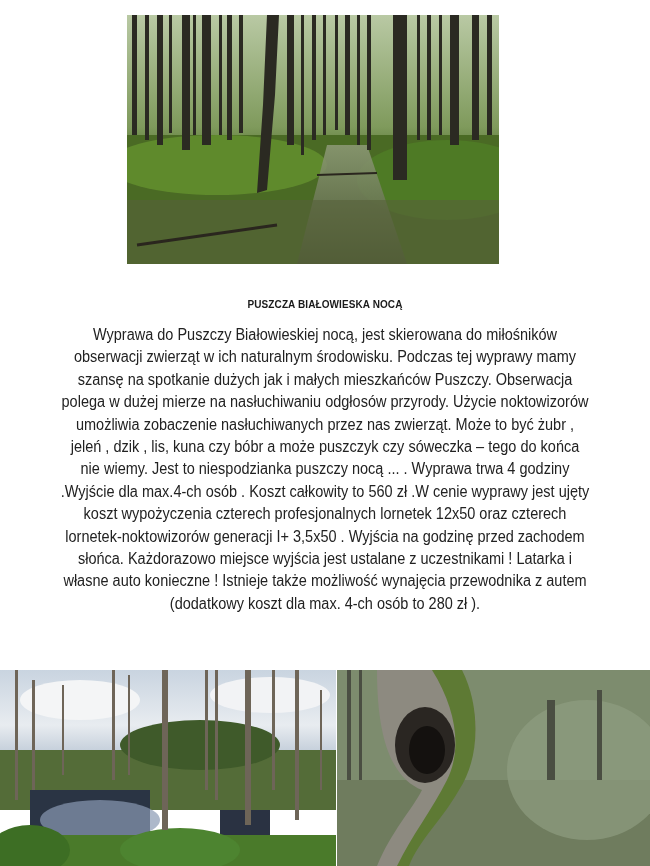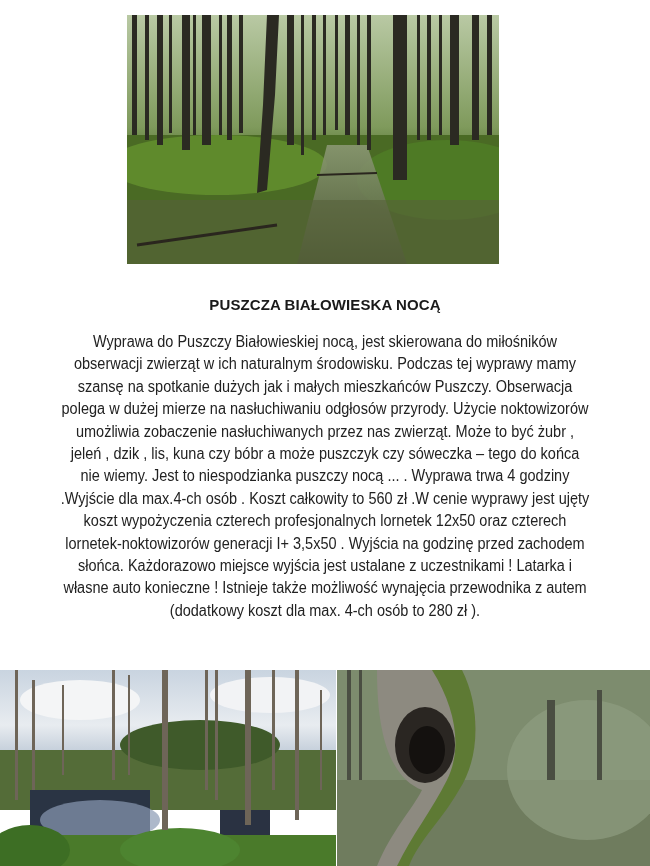--- a/index.html
+++ b/index.html
@@ -3,22 +3,22 @@
   <meta charset="utf-8">
   <style>
     html, body { margin: 0; padding: 0; background: #ffffff; }
     body { width: 650px; height: 866px; position: relative; overflow: hidden; font-family: "Liberation Sans", sans-serif; color: #1e1e1e; }
     .photo { position: absolute; overflow: hidden; }
     .photo svg { display: block; width: 100%; height: 100%; }
     #top-photo { left: 127px; top: 15px; width: 372px; height: 249px; }
     #bottom-left-photo { left: 0; top: 670px; width: 336px; height: 196px; }
     #bottom-right-photo { left: 337px; top: 670px; width: 313px; height: 196px; }
     .title-block { position: absolute; left: 0; top: 294px; width: 650px; text-align: center; }
-    .title-line { font-weight: bold; font-size: 15px; line-height: 22px; letter-spacing: 0.1px; color: #1a1a1a; }
-    .body-block { position: absolute; left: 0; top: 331px; width: 650px; text-align: center; }
+    .title-line { font-weight: bold; font-size: 10px; line-height: 22px; letter-spacing: 0.1px; color: #1a1a1a; }
+    .body-block { position: absolute; left: 0; top: 324px; width: 650px; text-align: center; }
     .body-line { font-size: 15.6px; line-height: 22.4px; white-space: nowrap; transform: scaleX(0.93); transform-origin: center; color: #222; }
   </style>
 </head>
 <body>
 
 <div class="photo" id="top-photo">
   <svg viewBox="0 0 372 249" preserveAspectRatio="none">
     <defs>
       <linearGradient id="tsky" x1="0" y1="0" x2="0" y2="1">
         <stop offset="0" stop-color="#b9c9a4"></stop>

